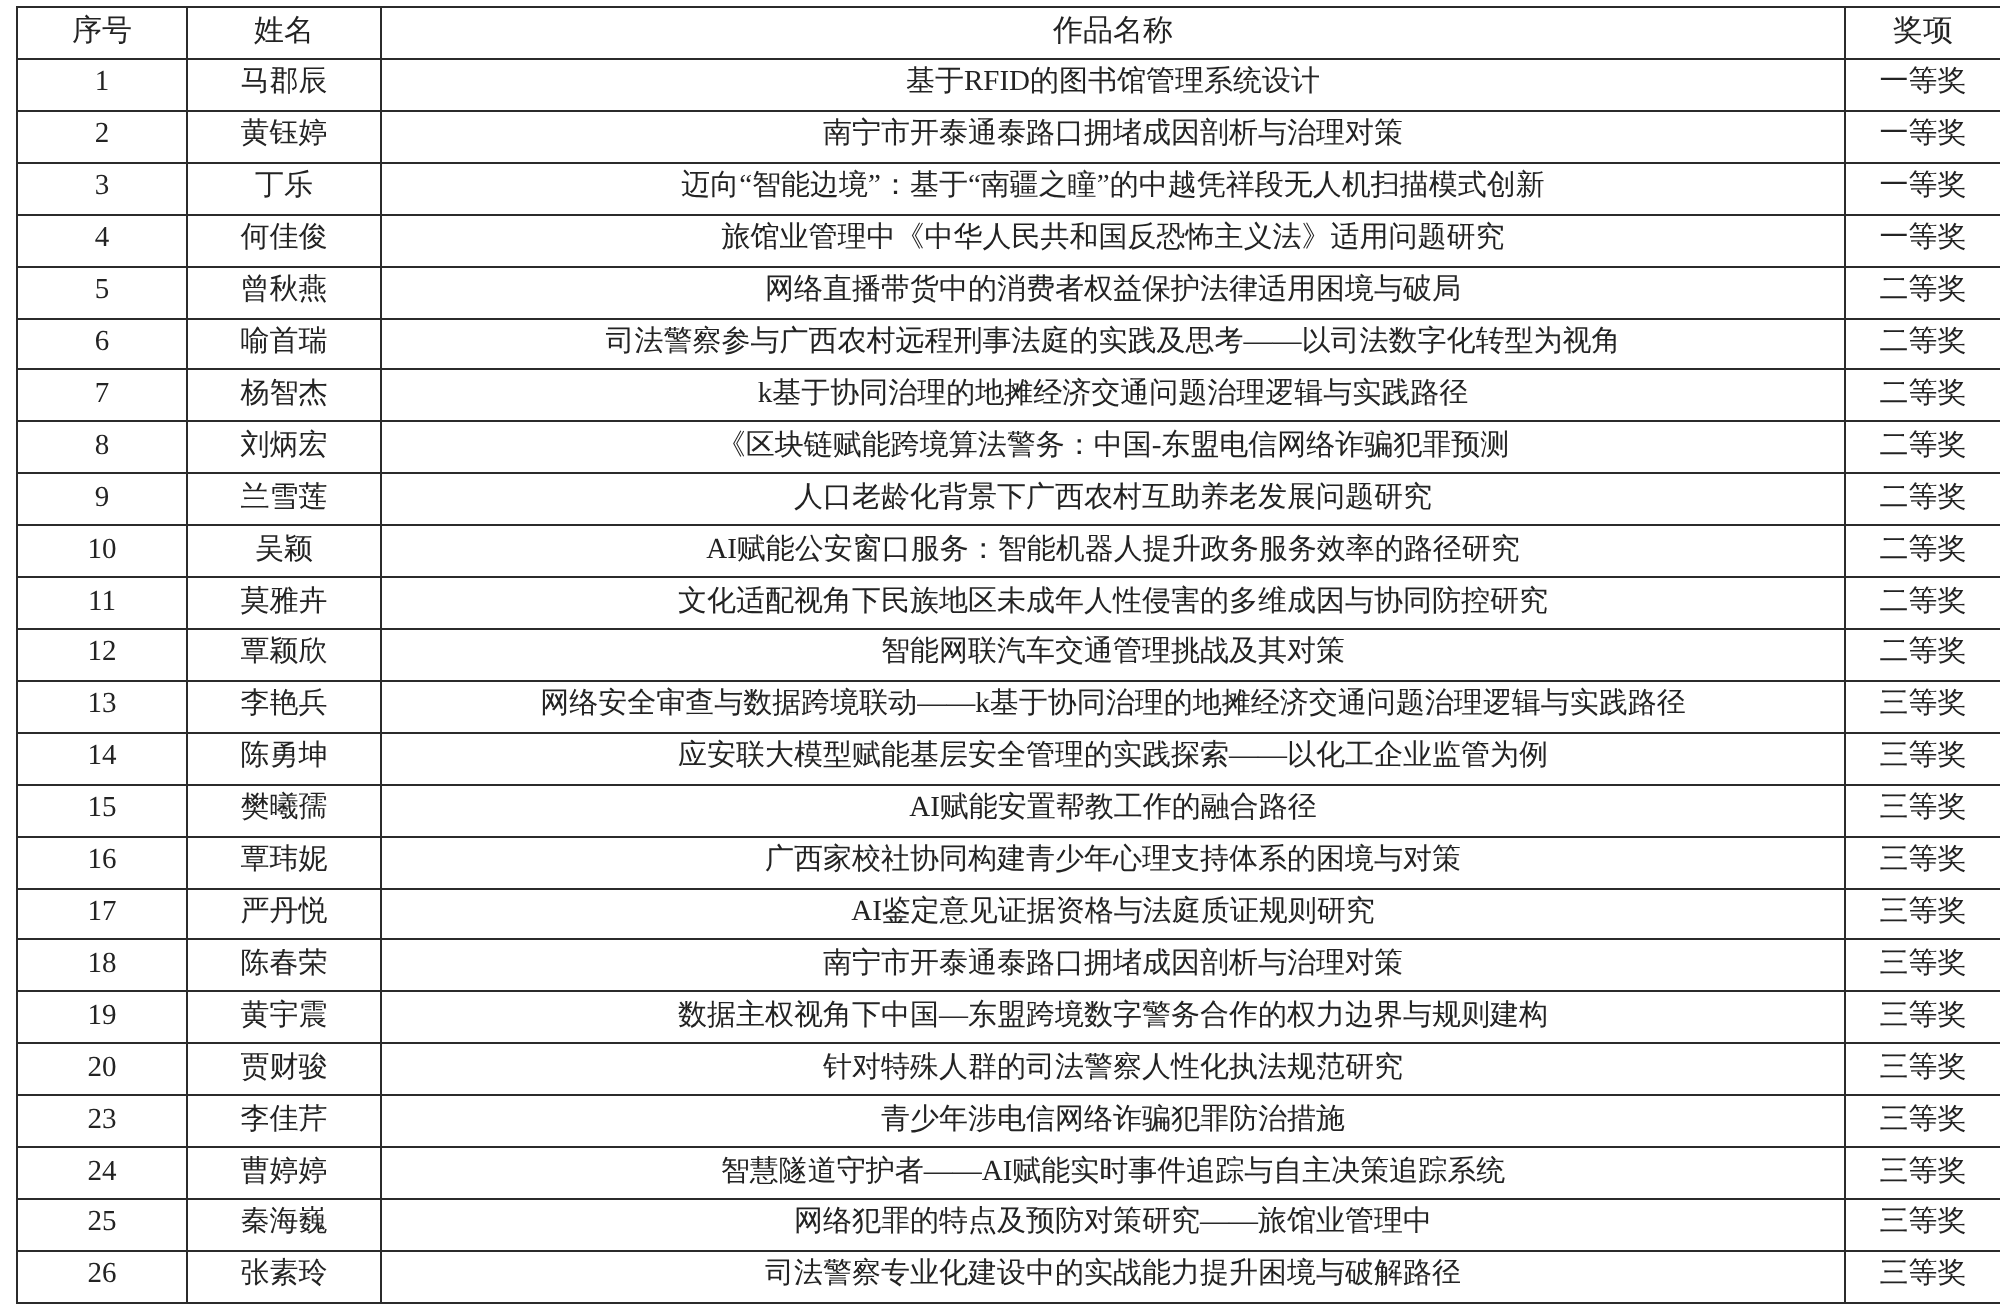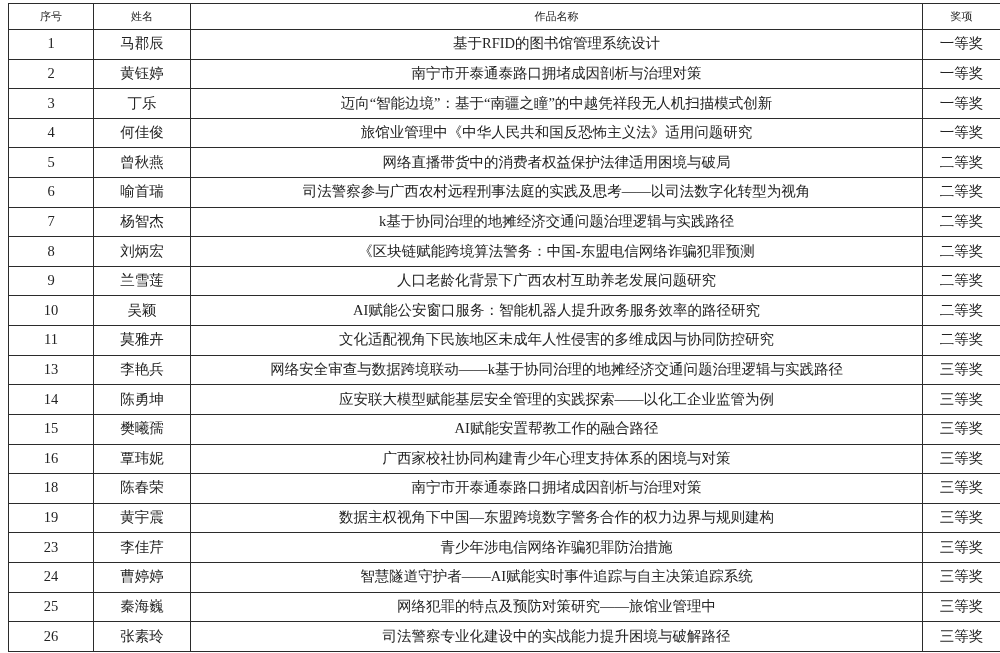--- a/index.html
+++ b/index.html
@@ -34,21 +34,21 @@
     vertical-align: middle;
     font-weight: normal;
     font-size: 14.5px;
     line-height: 1.1;
     padding: 0 2px;
     white-space: nowrap;
     overflow: hidden;
     color: #232323;
   }
   table.awards thead th {
-    font-size: 11px;
+    font-size: 15px;
     height: 25px;
   }
   table.awards tbody td {
     height: 23px;
   }
 </style>
 </head>
 <body>
 
 <div class="page">
@@ -128,20 +128,26 @@
           <td>AI赋能公安窗口服务：智能机器人提升政务服务效率的路径研究</td>
           <td>二等奖</td>
         </tr>
         <tr>
           <td>11</td>
           <td>莫雅卉</td>
           <td>文化适配视角下民族地区未成年人性侵害的多维成因与协同防控研究</td>
           <td>二等奖</td>
         </tr>
         <tr>
+          <td>12</td>
+          <td>覃颖欣</td>
+          <td>智能网联汽车交通管理挑战及其对策</td>
+          <td>二等奖</td>
+        </tr>
+        <tr>
           <td>13</td>
           <td>李艳兵</td>
           <td>网络安全审查与数据跨境联动——k基于协同治理的地摊经济交通问题治理逻辑与实践路径</td>
           <td>三等奖</td>
         </tr>
         <tr>
           <td>14</td>
           <td>陈勇坤</td>
           <td>应安联大模型赋能基层安全管理的实践探索——以化工企业监管为例</td>
           <td>三等奖</td>
@@ -152,29 +158,41 @@
           <td>AI赋能安置帮教工作的融合路径</td>
           <td>三等奖</td>
         </tr>
         <tr>
           <td>16</td>
           <td>覃玮妮</td>
           <td>广西家校社协同构建青少年心理支持体系的困境与对策</td>
           <td>三等奖</td>
         </tr>
         <tr>
+          <td>17</td>
+          <td>严丹悦</td>
+          <td>AI鉴定意见证据资格与法庭质证规则研究</td>
+          <td>三等奖</td>
+        </tr>
+        <tr>
           <td>18</td>
           <td>陈春荣</td>
           <td>南宁市开泰通泰路口拥堵成因剖析与治理对策</td>
           <td>三等奖</td>
         </tr>
         <tr>
           <td>19</td>
           <td>黄宇震</td>
           <td>数据主权视角下中国—东盟跨境数字警务合作的权力边界与规则建构</td>
+          <td>三等奖</td>
+        </tr>
+        <tr>
+          <td>20</td>
+          <td>贾财骏</td>
+          <td>针对特殊人群的司法警察人性化执法规范研究</td>
           <td>三等奖</td>
         </tr>
         <tr>
           <td>23</td>
           <td>李佳芹</td>
           <td>青少年涉电信网络诈骗犯罪防治措施</td>
           <td>三等奖</td>
         </tr>
         <tr>
           <td>24</td>

